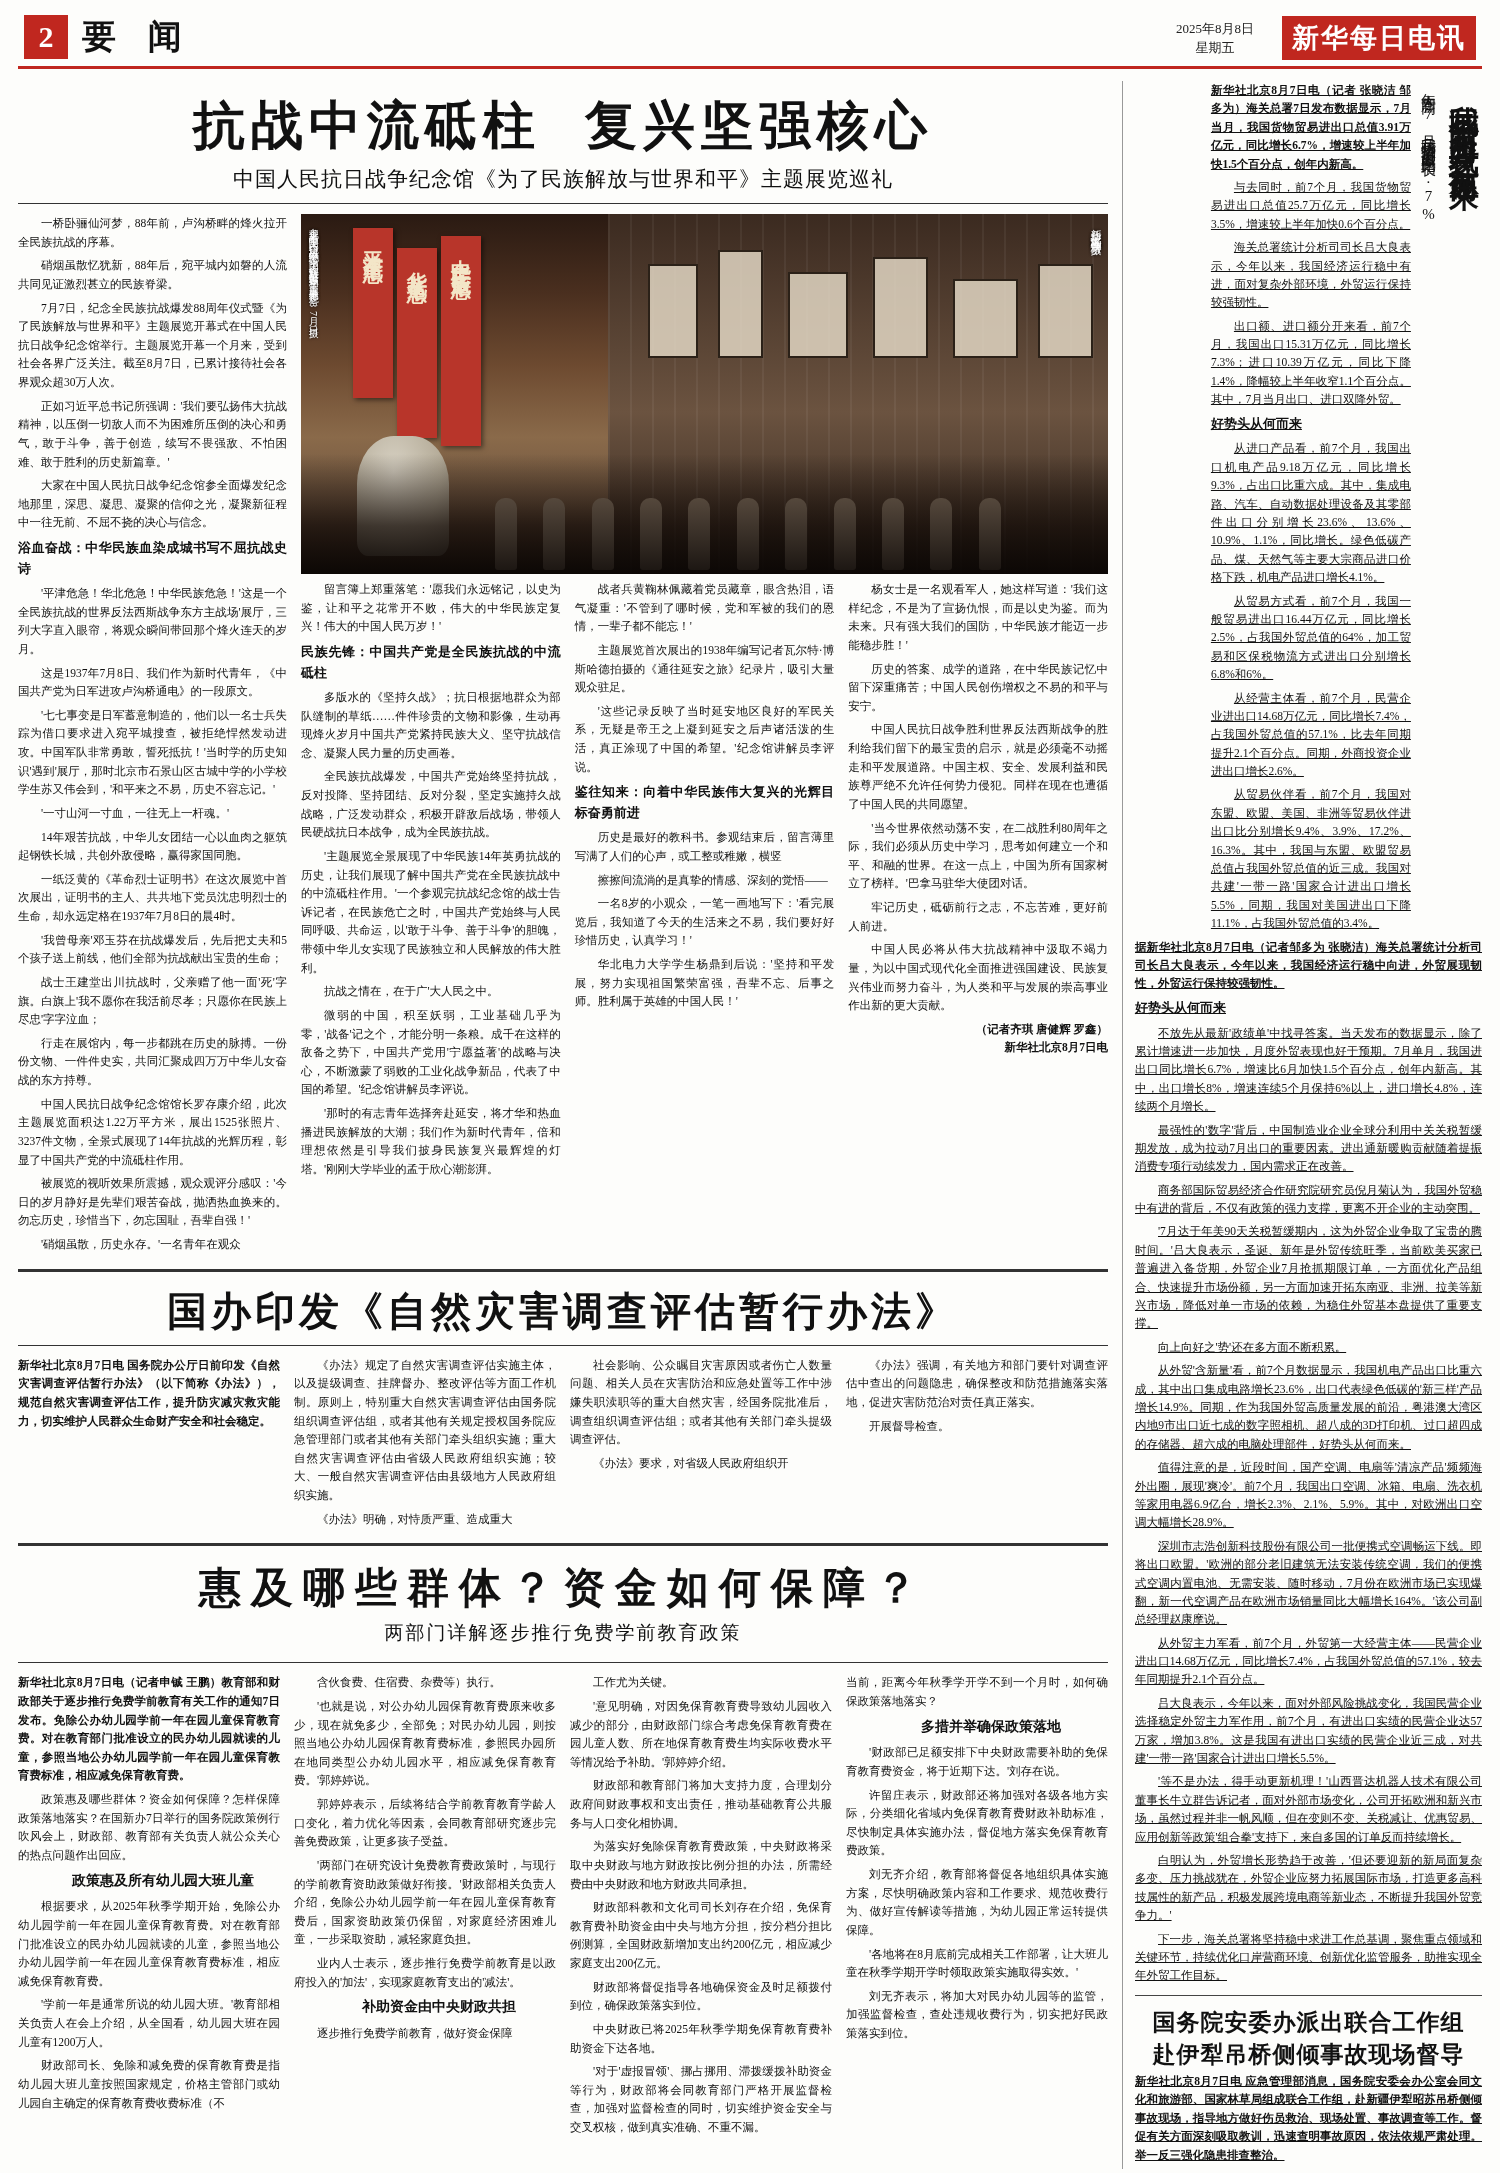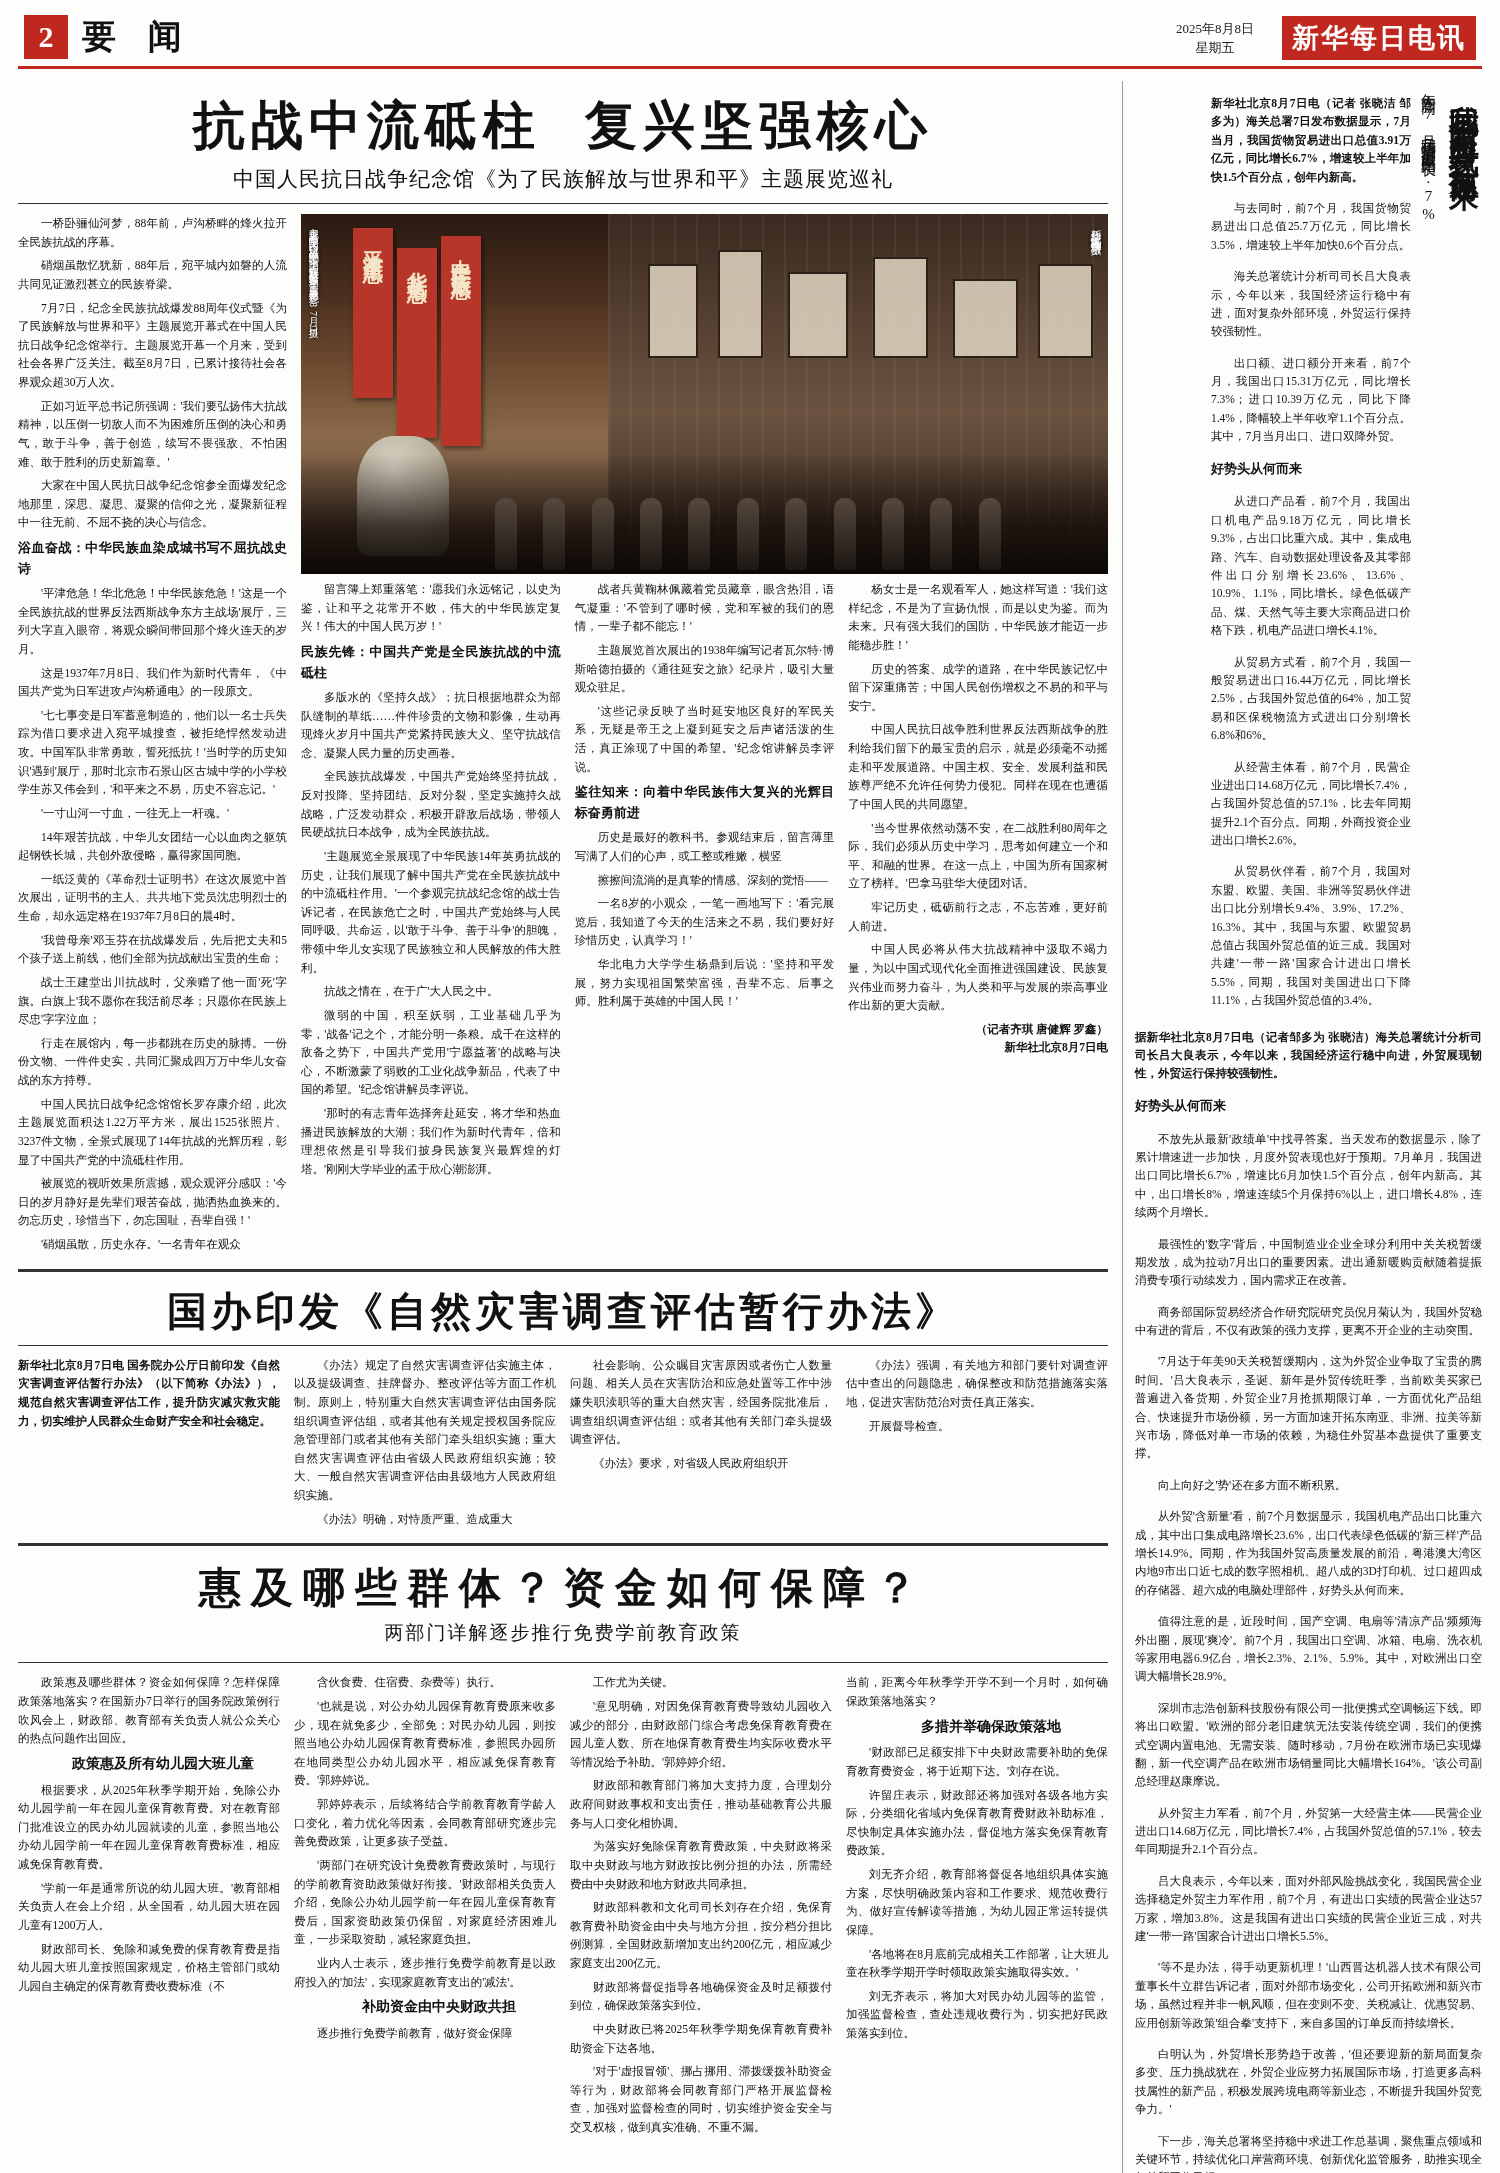--- a/index.html
+++ b/index.html
@@ -226,21 +226,21 @@
     letter-spacing: 2px;
     line-height: 1.5;
     max-height: 640px;
   }
   .rtext {
     font-size: 11.5px;
     line-height: 1.6;
     text-align: justify;
     width: 200px;
   }
-  .rtext p { margin: 13px 0 5px 0; text-indent: 2em; }
+  .rtext p { margin: 0 0 5px 0; text-indent: 2em; text-decoration: underline; }
   .rtext .byline { text-indent: 0; font-weight: bold; }
 
   
   .big-center-head {
     text-align: center;
     font-size: 40px;
     font-weight: bold;
     letter-spacing: 4px;
     margin: 12px 0 6px 0;
     font-family: "DejaVu Serif", serif;
@@ -425,20 +425,21 @@
       </div>
 
       <div class="hr-double"></div>
 
       <div class="big-center-head2">惠及哪些群体？资金如何保障？</div>
       <div class="center-sub">两部门详解逐步推行免费学前教育政策</div>
       <div class="rule-thin"></div>
 
       <div class="cols">
         <div class="col">
+          <p class="byline">新华社北京8月7日电（记者申铖 王鹏）教育部和财政部关于逐步推行免费学前教育有关工作的通知7日发布。免除公办幼儿园学前一年在园儿童保育教育费。对在教育部门批准设立的民办幼儿园就读的儿童，参照当地公办幼儿园学前一年在园儿童保育教育费标准，相应减免保育教育费。</p>
           <p>政策惠及哪些群体？资金如何保障？怎样保障政策落地落实？在国新办7日举行的国务院政策例行吹风会上，财政部、教育部有关负责人就公众关心的热点问题作出回应。</p>
           <p class="small-head">政策惠及所有幼儿园大班儿童</p>
           <p>根据要求，从2025年秋季学期开始，免除公办幼儿园学前一年在园儿童保育教育费。对在教育部门批准设立的民办幼儿园就读的儿童，参照当地公办幼儿园学前一年在园儿童保育教育费标准，相应减免保育教育费。</p>
           <p>'学前一年是通常所说的幼儿园大班。'教育部相关负责人在会上介绍，从全国看，幼儿园大班在园儿童有1200万人。</p>
           <p>财政部司长、免除和减免费的保育教育费是指幼儿园大班儿童按照国家规定，价格主管部门或幼儿园自主确定的保育教育费收费标准（不</p>
         </div>
         <div class="col">
           <p>含伙食费、住宿费、杂费等）执行。</p>
           <p>'也就是说，对公办幼儿园保育教育费原来收多少，现在就免多少，全部免；对民办幼儿园，则按照当地公办幼儿园保育教育费标准，参照民办园所在地同类型公办幼儿园水平，相应减免保育教育费。'郭婷婷说。</p>
           <p>郭婷婷表示，后续将结合学前教育教育学龄人口变化，着力优化等因素，会同教育部研究逐步完善免费政策，让更多孩子受益。</p>

